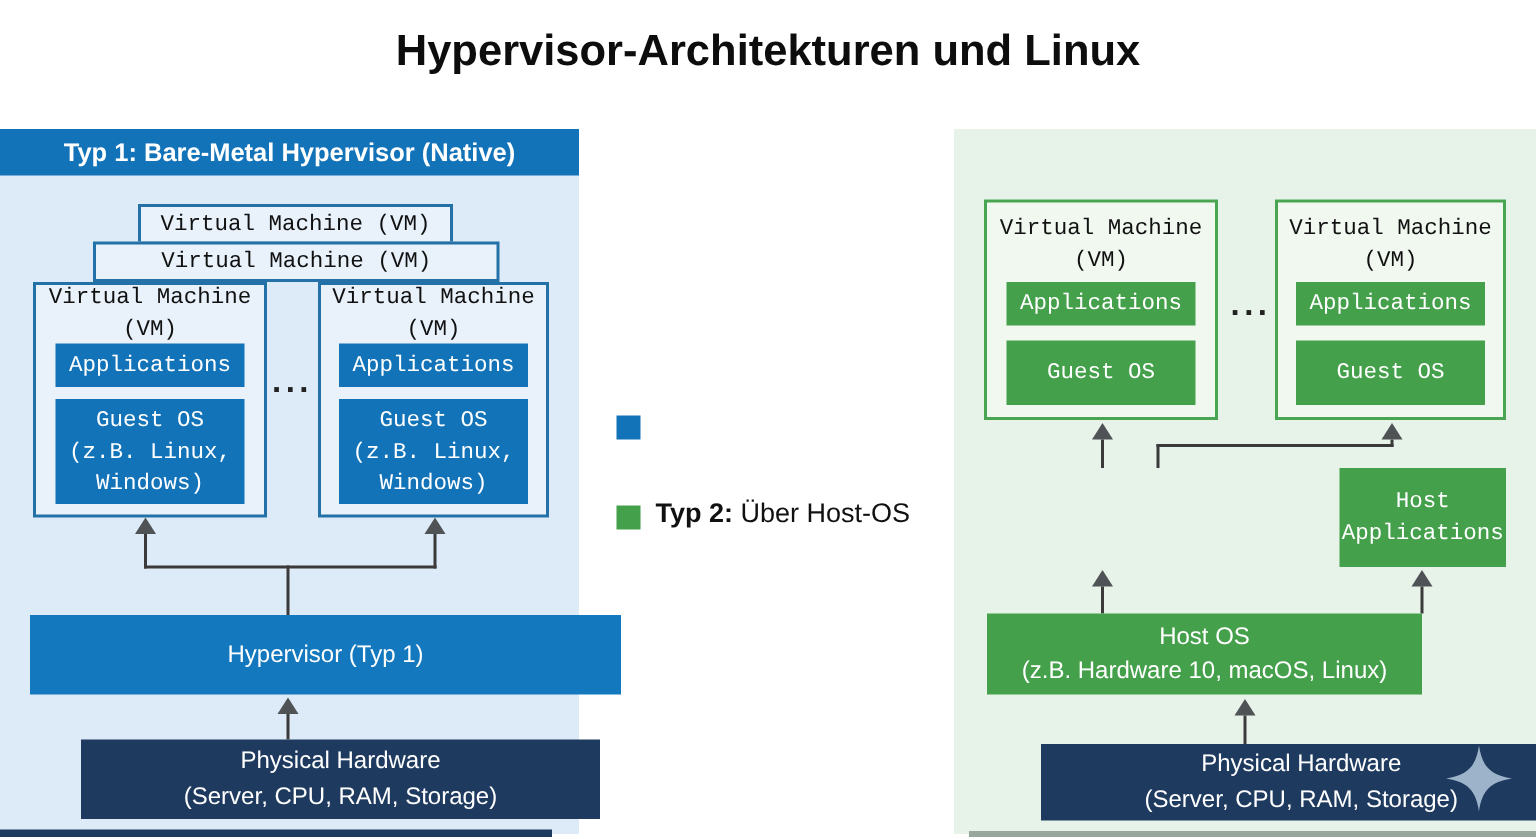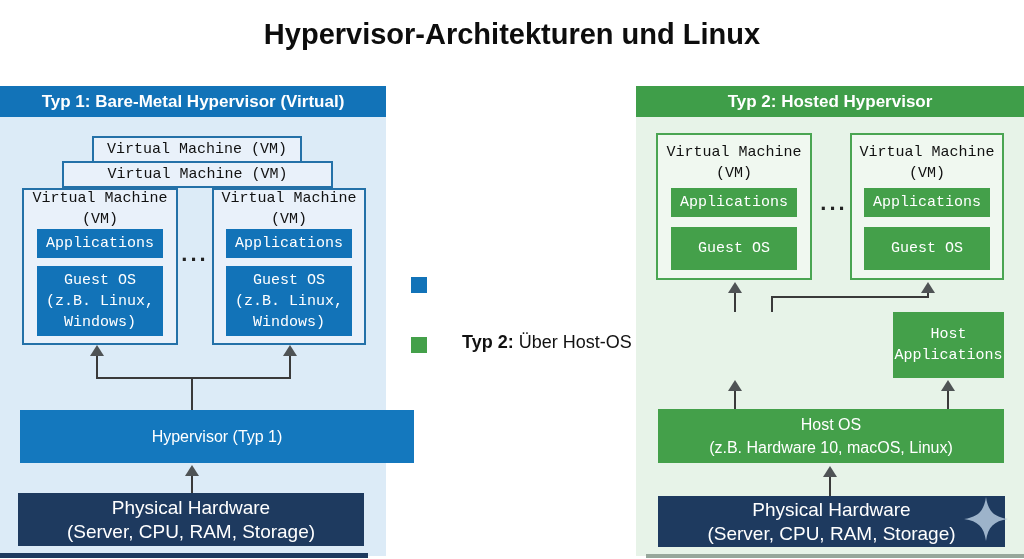--- a/index.html
+++ b/index.html
@@ -24,41 +24,41 @@
 
   
   .vm-outline-blue{border:2px solid #2471a8;background:#e9f1fa;}
   .vm-outline-green{border:2px solid #4aa552;background:#f0f8f0;}
   .fill-blue{background:#1273b8;color:#fff;}
   .fill-blue2{background:#1478be;color:#fff;}
   .fill-green{background:#44a04a;color:#fff;}
   .fill-navy{background:#1e3a5f;color:#fff;}
   .txt15{font-size:15px;line-height:21px;font-family:Liberation Mono, monospace;}
   .txt16{font-size:16px;line-height:23px;}
-  .txt17{font-size:19px;line-height:24px;}
+  .txt17{font-size:16px;line-height:24px;margin-left:36px;}
 
   
   .line{background:#3a3a3a;}
   .arrow-up{width:0;height:0;border-left:7px solid transparent;border-right:7px solid transparent;border-bottom:11px solid #4f5355;}
   .dots{font-size:22px;font-weight:bold;letter-spacing:3px;color:#222;}
 
   
   .legend-sq{width:16px;height:16px;}
   .legend-text{font-size:18px;line-height:28px;color:#111;}
   .legend-text b{font-weight:bold;}
 </style>
 </head>
 <body>
 
 <div class="stage">
 
   <div class="abs center main-title">Hypervisor-Architekturen und Linux</div>
 
   <div class="abs panel-left">
-    <div class="abs center panel-header hdr-blue">Typ 1: Bare-Metal Hypervisor (Virtual)</div>
+    <div class="abs center panel-header hdr-blue">Typ 1: Bare-Metal Hypervisor (Native)</div>
 
     <div class="abs center vm-outline-blue txt15" style="left:92px;top:50px;width:210px;height:27px;">Virtual Machine (VM)</div>
     <div class="abs center vm-outline-blue txt15" style="left:62px;top:75px;width:271px;height:27px;">Virtual Machine (VM)</div>
 
     <div class="abs vm-outline-blue" style="left:22px;top:102px;width:156px;height:157px;">
       <div class="abs center txt15" style="left:0;top:8px;width:152px;height:22px;">Virtual Machine (VM)</div>
       <div class="abs center fill-blue txt15" style="left:13px;top:39px;width:126px;height:29px;">Applications</div>
       <div class="abs center fill-blue txt15" style="left:13px;top:76px;width:126px;height:70px;">
         <div>
           <div>Guest OS</div>
@@ -102,26 +102,25 @@
       <div>
         <div>Physical Hardware</div>
         <div>(Server, CPU, RAM, Storage)</div>
       </div>
     </div>
   </div>
   <div class="abs strip-left"></div>
 
   <div class="abs legend-sq" style="left:411px;top:277px;background:#1273b8;"></div>
   <div class="abs legend-sq" style="left:411px;top:337px;background:#44a04a;"></div>
-  <div class="abs legend-text" style="left:462px;top:328px;width:200px;">
+  <div class="abs legend-text" style="left:437px;top:328px;width:200px;">
     <div><b>Typ 2:</b> <span>Über Host-OS</span></div>
   </div>
 
   <div class="abs panel-right">
-    <div class="abs center panel-header hdr-green">Typ 2: Hosted Hypervisor</div>
 
     <div class="abs vm-outline-green" style="left:20px;top:47px;width:156px;height:147px;">
       <div class="abs center txt15" style="left:0;top:7px;width:152px;height:42px;">
         <div>
           <div>Virtual Machine</div>
           <div>(VM)</div>
         </div>
       </div>
       <div class="abs center fill-green txt15" style="left:13px;top:53px;width:126px;height:29px;">Applications</div>
       <div class="abs center fill-green txt15" style="left:13px;top:92px;width:126px;height:43px;">Guest OS</div>
@@ -152,21 +151,21 @@
         <div>Host</div>
         <div>Applications</div>
       </div>
     </div>
 
     <div class="abs arrow-up" style="left:92px;top:294px;"></div>
     <div class="abs line" style="left:98px;top:305px;width:2px;height:18px;"></div>
     <div class="abs arrow-up" style="left:305px;top:294px;"></div>
     <div class="abs line" style="left:311px;top:305px;width:2px;height:18px;"></div>
 
-    <div class="abs center fill-green txt16" style="left:22px;top:323px;width:346px;height:54px;">
+    <div class="abs center fill-green txt16" style="left:22px;top:323px;width:290px;height:54px;">
       <div>
         <div>Host OS</div>
         <div>(z.B. Hardware 10, macOS, Linux)</div>
       </div>
     </div>
 
     <div class="abs arrow-up" style="left:187px;top:380px;"></div>
     <div class="abs line" style="left:193px;top:391px;width:2px;height:19px;"></div>
 
     <div class="abs center fill-navy txt17" style="left:22px;top:410px;width:347px;height:51px;">

